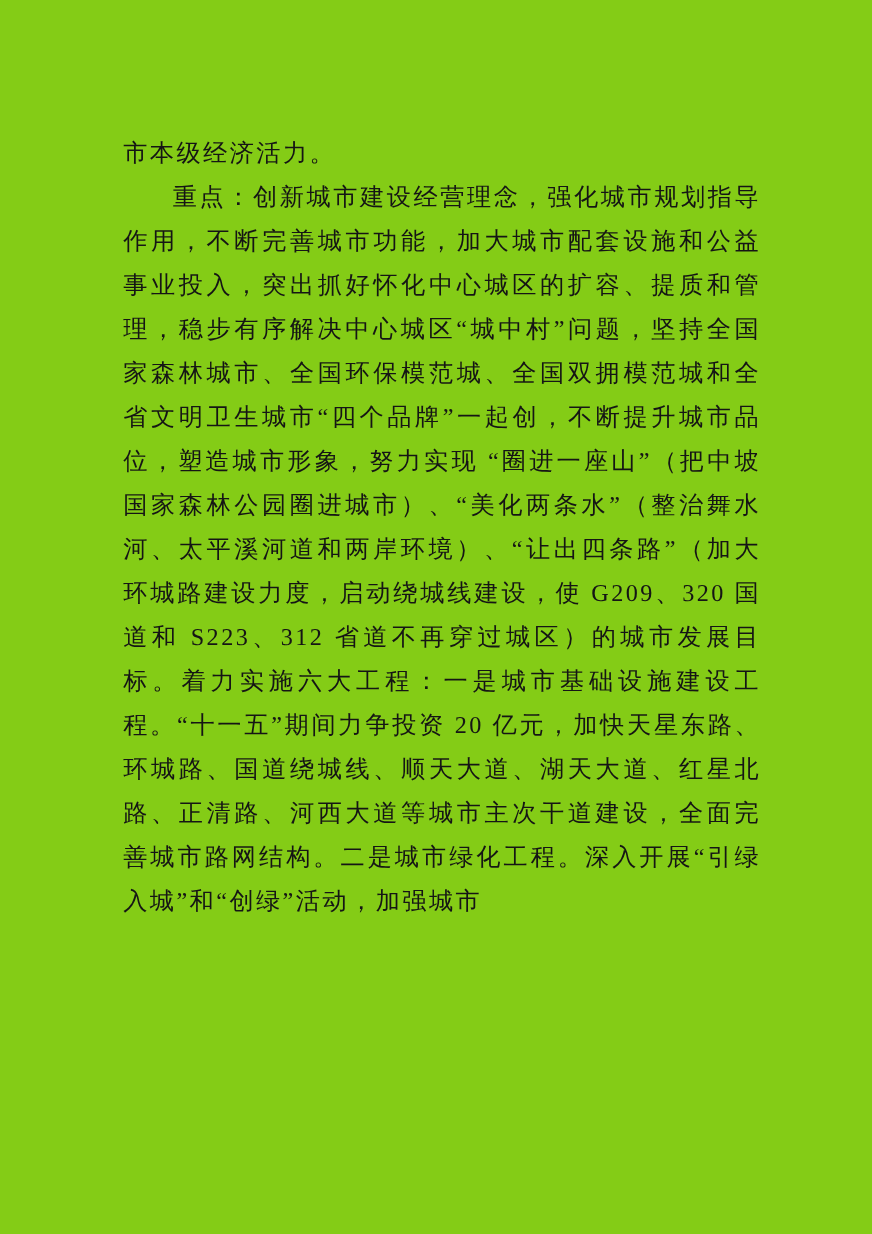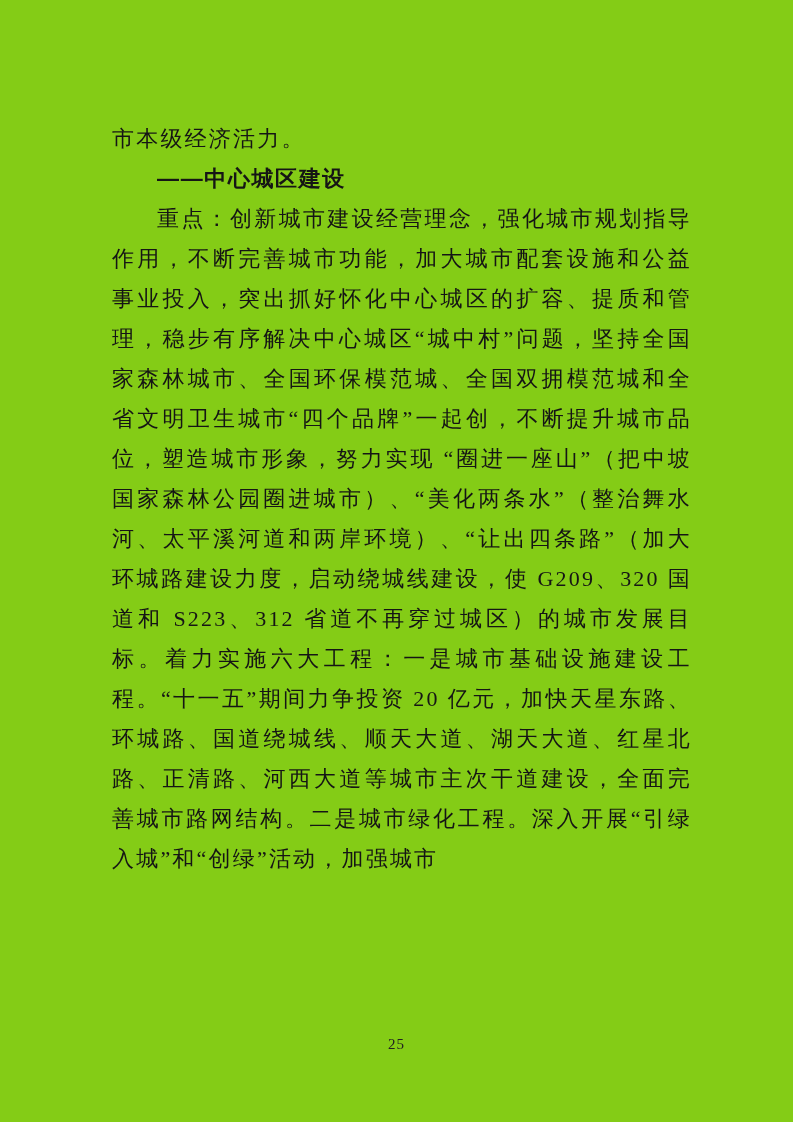--- a/index.html
+++ b/index.html
@@ -50,17 +50,15 @@
     letter-spacing: 1px;
     color: #222;
   }
 </style>
 </head>
 <body>
 
 <div class="page">
   <div class="text-block">
     <p class="continuation">市本级经济活力。</p>
-    <p class="heading">——中心城区建设</p>
     <p>重点：创新城市建设经营理念，强化城市规划指导作用，不断完善城市功能，加大城市配套设施和公益事业投入，突出抓好怀化中心城区的扩容、提质和管理，稳步有序解决中心城区“城中村”问题，坚持全国家森林城市、全国环保模范城、全国双拥模范城和全省文明卫生城市“四个品牌”一起创，不断提升城市品位，塑造城市形象，努力实现 “圈进一座山”（把中坡国家森林公园圈进城市）、“美化两条水”（整治舞水河、太平溪河道和两岸环境）、“让出四条路”（加大环城路建设力度，启动绕城线建设，使 G209、320 国道和 S223、312 省道不再穿过城区）的城市发展目标。着力实施六大工程：一是城市基础设施建设工程。“十一五”期间力争投资 20 亿元，加快天星东路、环城路、国道绕城线、顺天大道、湖天大道、红星北路、正清路、河西大道等城市主次干道建设，全面完善城市路网结构。二是城市绿化工程。深入开展“引绿入城”和“创绿”活动，加强城市</p>
   </div>
-  <div class="page-number">25</div>
 </div>
 
 </body></html>

